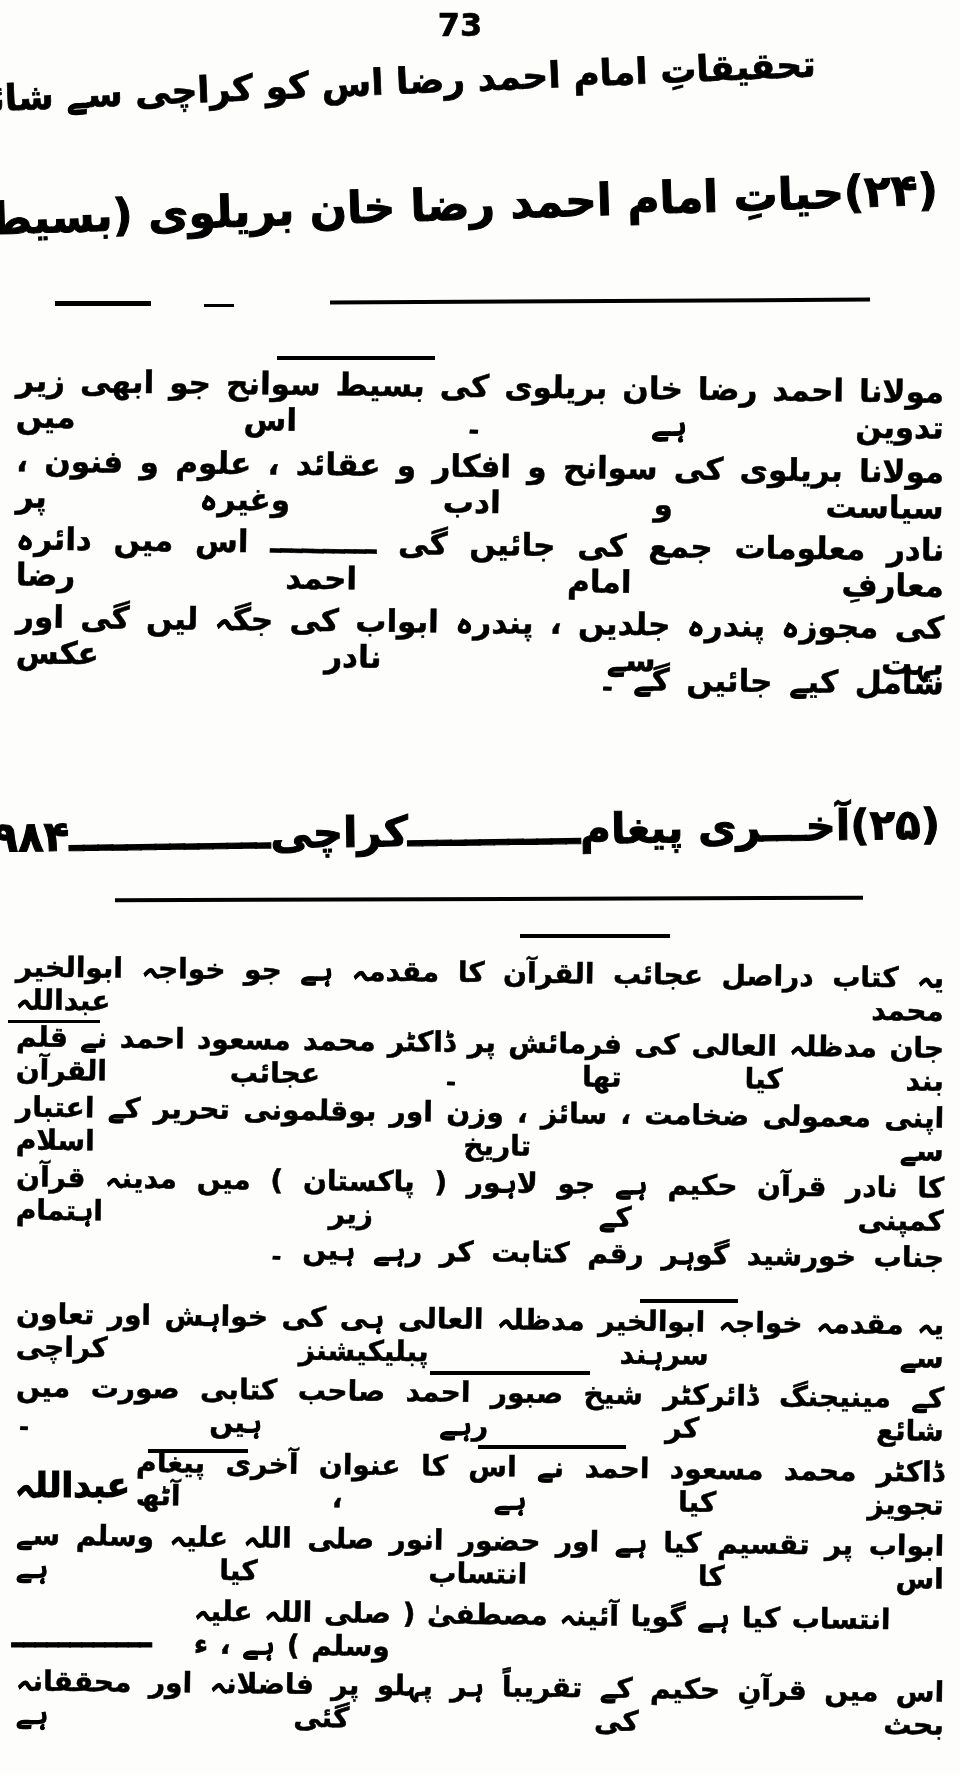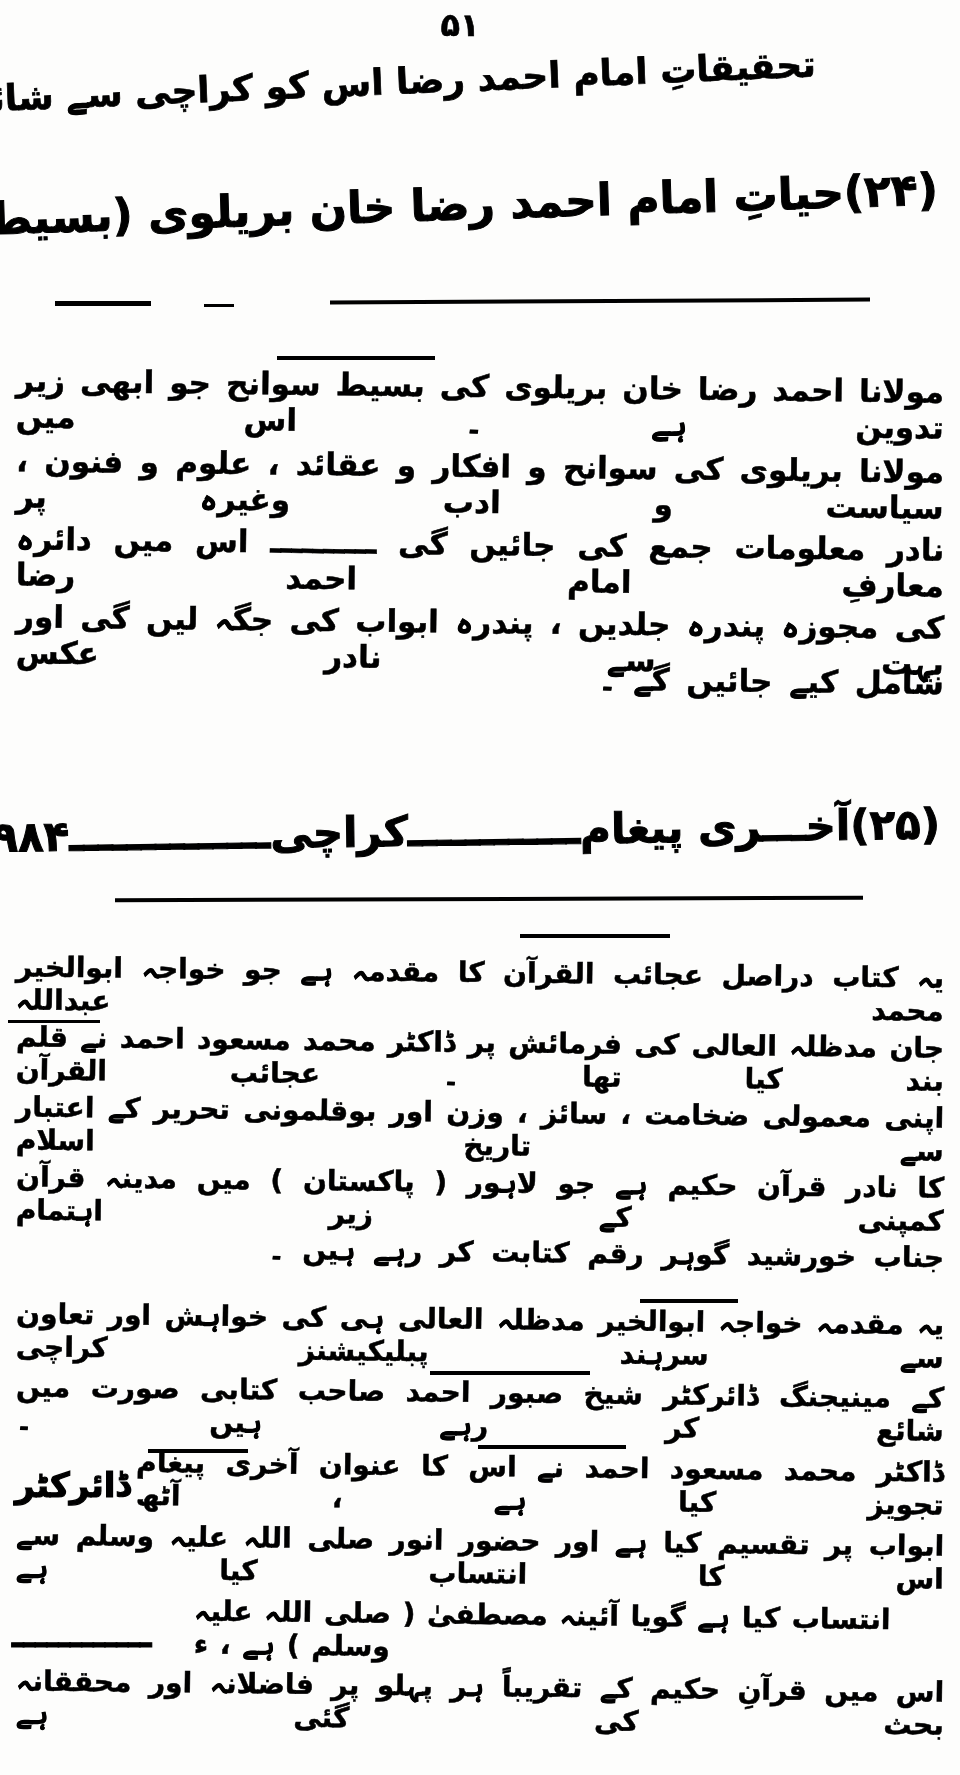--- a/index.html
+++ b/index.html
@@ -46,21 +46,21 @@
   .dash-abs{
     position:absolute; direction:rtl; font-size:34px; line-height:1;
     -webkit-text-stroke:1.2px #000; white-space:nowrap;
   }
 </style>
 </head>
 <body>
 
 <div class="page">
 
-  <div class="pagenum">۵۱</div>
+  <div class="pagenum">73</div>
 
   <div class="intro">تحقیقاتِ امام احمد رضا اس کو کراچی سے شائع کر رہا ہے ۔</div>
 
   <div class="h24">
     <span class="seg">(۲۴)</span>
     <span class="seg">حیاتِ امام احمد رضا خان بریلوی (بسیط) ـ</span>
 
   </div>
 
   <div class="mark" style="left:55px;top:301px;width:96px;height:5px;"></div>
@@ -94,21 +94,21 @@
     <div class="line p2" style="top:1026px;">جان مدظلہ العالی کی فرمائش پر ڈاکٹر محمد مسعود احمد نے قلم بند کیا تھا ۔ عجائب القرآن</div>
     <div class="line p2" style="top:1096px;">اپنی معمولی ضخامت ، سائز ، وزن اور بوقلمونی تحریر کے اعتبار سے تاریخ اسلام</div>
     <div class="line p2" style="top:1166px;">کا نادر قرآن حکیم ہے جو لاہور ( پاکستان ) میں مدینہ قرآن کمپنی کے زیر اہتمام</div>
     <div class="line p2 end-right" style="top:1236px;padding-right:88px;word-spacing:8px;">جناب خورشید گوہر رقم کتابت کر رہے ہیں ۔</div>
     <div class="mark" style="left:640px;top:1299px;width:98px;height:4px;"></div>
     <div class="line p2" style="top:1303px;padding-right:30px;">یہ مقدمہ خواجہ ابوالخیر مدظلہ العالی ہی کی خواہش اور تعاون سے سرہند پبلیکیشنز کراچی</div>
     <div class="mark" style="left:430px;top:1371px;width:160px;height:4px;"></div>
     <div class="line p2" style="top:1376px;">کے مینیجنگ ڈائرکٹر شیخ صبور احمد صاحب کتابی صورت میں شائع کر رہے ہیں ۔</div>
     <div class="mark" style="left:148px;top:1449px;width:100px;height:4px;"></div>
     <div class="mark" style="left:478px;top:1445px;width:148px;height:4px;"></div>
-    <span class="dash-abs" style="left:15px;top:1468px;">ڈائرکٹر</span>
+    <span class="dash-abs" style="left:15px;top:1468px;">عبداللہ</span>
     <div class="line p2" style="top:1450px;padding-left:120px;width:808px;">ڈاکٹر محمد مسعود احمد نے اس کا عنوان آخری پیغام تجویز کیا ہے ، آٹھ</div>
     <div class="line p2" style="top:1524px;">ابواب پر تقسیم کیا ہے اور حضور انور صلی اللہ علیہ وسلم سے اس کا انتساب کیا ہے</div>
     <span class="dash-abs" style="left:12px;top:1618px;">ــــــــــــ</span>
     <div class="line p2" style="top:1598px;padding-left:178px;width:750px;text-align:left;text-align-last:left;">انتساب کیا ہے گویا آئینہ مصطفیٰ ( صلی اللہ علیہ وسلم ) ہے ، ء</div>
     <div class="line p2" style="top:1670px;">اس میں قرآنِ حکیم کے تقریباً ہر پہلو پر فاضلانہ اور محققانہ بحث کی گئی ہے</div>
   </div>
 
 </div>
 
 </body></html>

